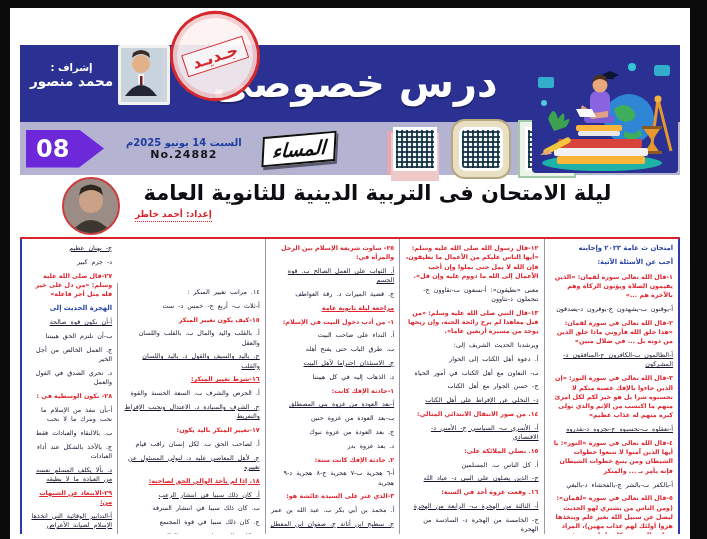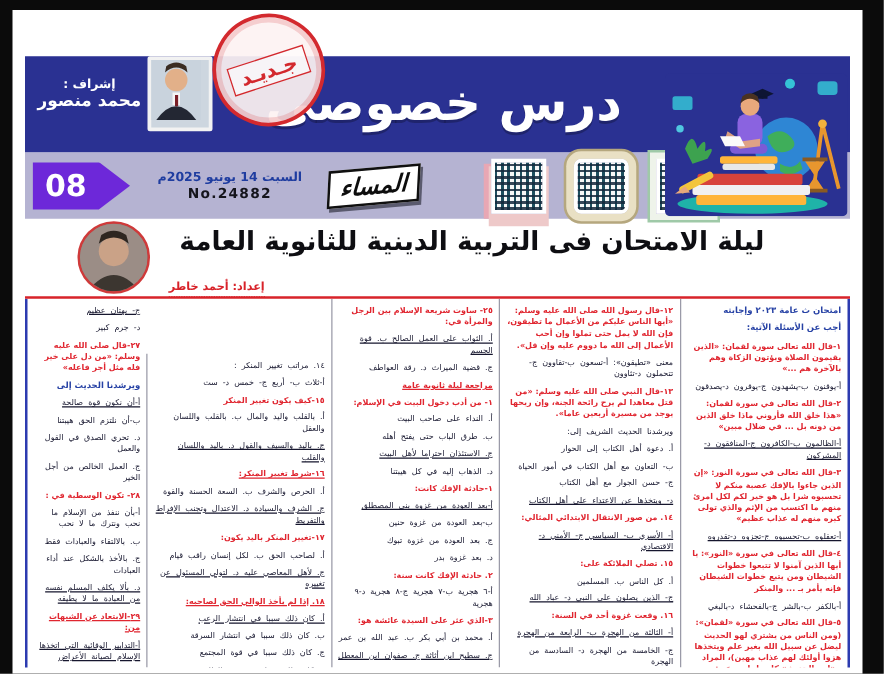--- a/index.html
+++ b/index.html
@@ -47,21 +47,21 @@
   .qr-row .qr:nth-child(1){box-shadow:0 8px 0 2px #eec9c9, -6px 4px 0 0 #e8a7b4;}
   .qr-row .qr:nth-child(2){border-radius:6px;box-shadow:0 0 0 6px #e9e0c4,0 0 0 8px #b5a77e;}
   .qr-row .qr:nth-child(3){box-shadow:0 0 0 5px #eef3ea,0 0 0 7px #9fc9a8;}
 
   
   .title-block{margin:6px 10px 0 10px;position:relative;border-bottom:2.5px solid #d8232a;
      height:58px;box-sizing:border-box;}
   .headline{direction:rtl;text-align:center;margin:2px 30px 0 85px;font-size:21px;font-weight:bold;
      color:#0e0e12;white-space:nowrap;}
   .byline{direction:rtl;color:#d8232a;font-size:9px;font-weight:bold;margin:4px 0 0 0;
-     position:absolute;left:115px;top:40px;border-bottom:1.5px dotted #d8232a;padding-bottom:2px;}
+     position:absolute;left:115px;top:24px;border-bottom:1.5px dotted #d8232a;padding-bottom:2px;}
   .author-photo{position:absolute;left:42px;top:-4px;width:54px;height:54px;border-radius:50%;
      border:2.5px solid #cf3a3a;overflow:hidden;background:#8d807b;z-index:3;}
 
   
   .content{margin:0 10px;height:295px;overflow:hidden;display:flex;direction:rtl;
      border-left:2px solid #2c3bb0;border-right:2px solid #2c3bb0;background:#fff;}
   .col{box-sizing:border-box;padding:5px 5px 0 4px;border-left:1px solid #9a9aa8;direction:rtl;text-align:right;}
   .col:last-child{border-left:none;}
   .col:nth-child(1){width:20.5%;}
   .col:nth-child(2){width:22%;}
@@ -187,21 +187,21 @@
         <p class="i-q">٥-قال الله تعالى في سورة «لقمان»: (ومن الناس من يشتري لهو الحديث ليضل عن سبيل الله بغير علم ويتخذها هزوا أولئك لهم عذاب مهين)، المراد بـ«لهو الحديث» كل ما يلهي عن:</p>
       </div>
       <div class="col">
         <p class="i-q">١٢-قال رسول الله صلى الله عليه وسلم: «أيها الناس عليكم من الأعمال ما تطيقون، فإن الله لا يمل حتى تملوا وإن أحب الأعمال إلى الله ما دووم عليه وإن قل».</p>
         <p class="i-o">معنى «تطيقون»: أ-تسعون    ب-تقاوون    ج-تتحملون    د-تثاوون</p>
         <p class="i-q">١٣-قال النبي صلى الله عليه وسلم: «من قتل معاهدا لم يرح رائحة الجنة، وإن ريحها يوجد من مسيرة أربعين عاما».</p>
         <p class="i-o">ويرشدنا الحديث الشريف إلى:</p>
         <p class="i-o">أ. دعوة أهل الكتاب إلى الحوار</p>
         <p class="i-o">ب- التعاون مع أهل الكتاب في أمور الحياة</p>
         <p class="i-o">ج- حسن الجوار مع أهل الكتاب</p>
-        <p class="i-u">د- ويتخذها عن الاعتداء على أهل الكتاب</p>
+        <p class="i-u">د- التخلي عن الإفراط على أهل الكتاب</p>
         <p class="i-q">١٤. من صور الانتقال الابتدائي المثالي:</p>
         <p class="i-u">أ- الأسري    ب- السياسي    ج- الأمني    د- الاقتصادي</p>
         <p class="i-q">١٥. تصلي الملائكة على:</p>
         <p class="i-o">أ. كل الناس    ب. المسلمين</p>
         <p class="i-u">ج- الذين يصلون على النبي    د- عباد الله</p>
         <p class="i-q">١٦. وقعت غزوة أحد في السنة:</p>
         <p class="i-u">أ- الثالثة من الهجرة    ب- الرابعة من الهجرة</p>
         <p class="i-o">ج- الخامسة من الهجرة    د- السادسة من الهجرة</p>
       </div>
       <div class="col">
@@ -243,25 +243,25 @@
         <p class="i-o">ب. كان ذلك سببا في انتشار السرقة</p>
         <p class="i-o">ج. كان ذلك سببا في قوة المجتمع</p>
         <p class="i-o">د. كان ذلك سببا في عودة الظلم</p>
         <p class="i-q">١٩. المسلم لابد أن يكون:</p>
         <p class="i-o">أ. مسالما غير معتدي بغيره</p>
       </div>
       <div class="col">
         <p class="i-u">ج- بهتان عظيم</p>
         <p class="i-o">د- جرم كبير</p>
         <p class="i-q">٢٧-قال صلى الله عليه وسلم: «من دل على خير فله مثل أجر فاعله»</p>
-        <p class="i-b">ويرشدنا الحديث إلى</p>
+        <p class="i-b">الهجرة الحديث إلى</p>
         <p class="i-u">أ-أن نكون قوة صالحة</p>
         <p class="i-o">ب-أن نلتزم الحق هيبتنا</p>
+        <p class="i-o">ج. العمل الخالص من أجل الخير</p>
         <p class="i-o">د. تحري الصدق في القول والعمل</p>
-        <p class="i-o">ج. العمل الخالص من أجل الخير</p>
         <p class="i-q">٢٨- تكون الوسطية في :</p>
         <p class="i-o">أ-بأن ننفذ من الإسلام ما نحب ونترك ما لا نحب</p>
         <p class="i-o">ب. بالالتقاء والعبادات فقط</p>
         <p class="i-o">ج. بالأخذ بالشكل عند أداء العبادات</p>
         <p class="i-u">د. بألا يكلف المسلم نفسه من العبادة ما لا يطيقه</p>
         <p class="i-h">٢٩-الابتعاد عن الشبهات من:</p>
         <p class="i-u">أ-التدابير الوقائية التي اتخذها الإسلام لصيانة الأعراض</p>
       </div>
     </div>
 

